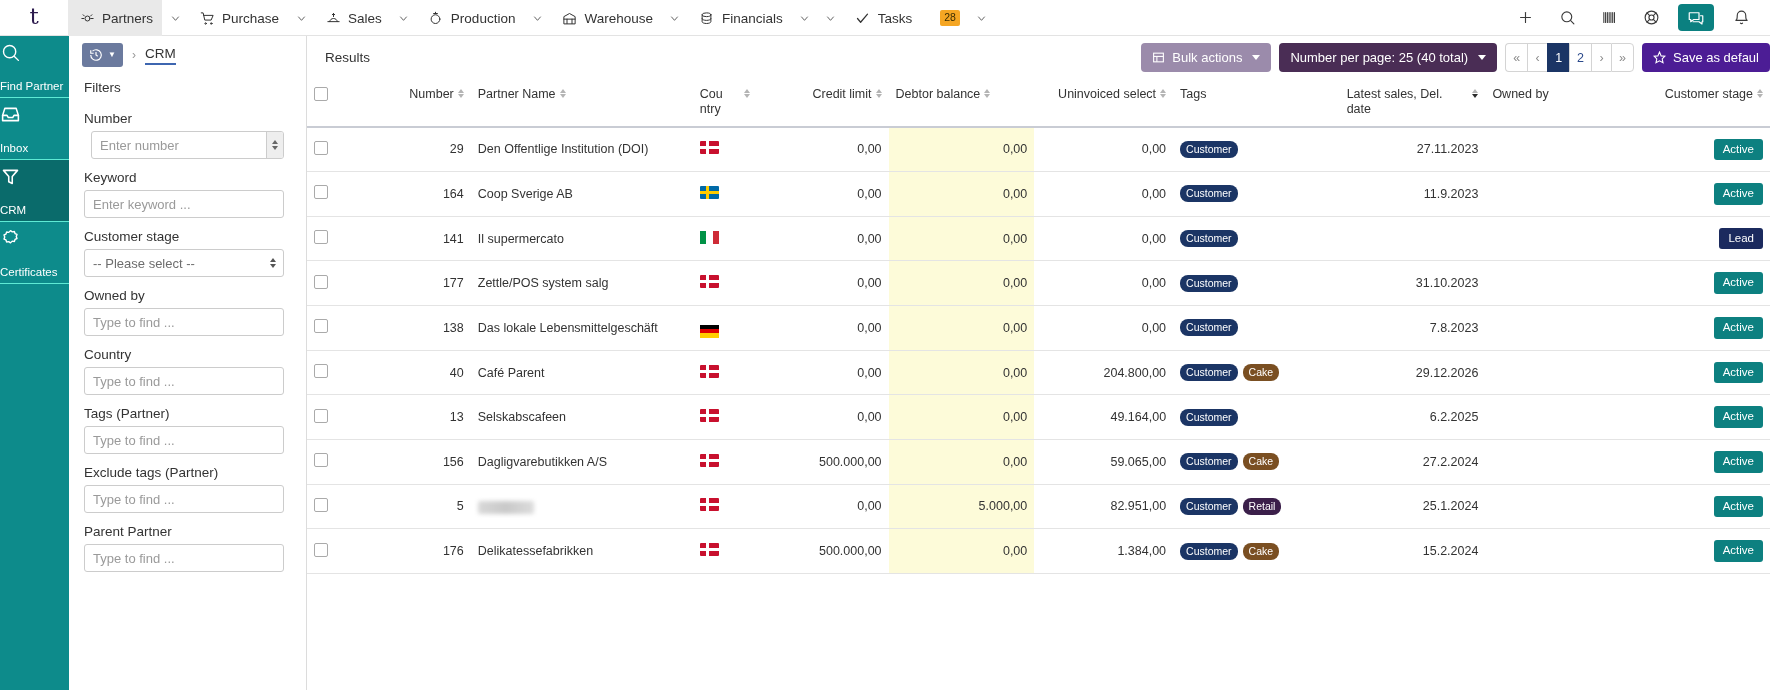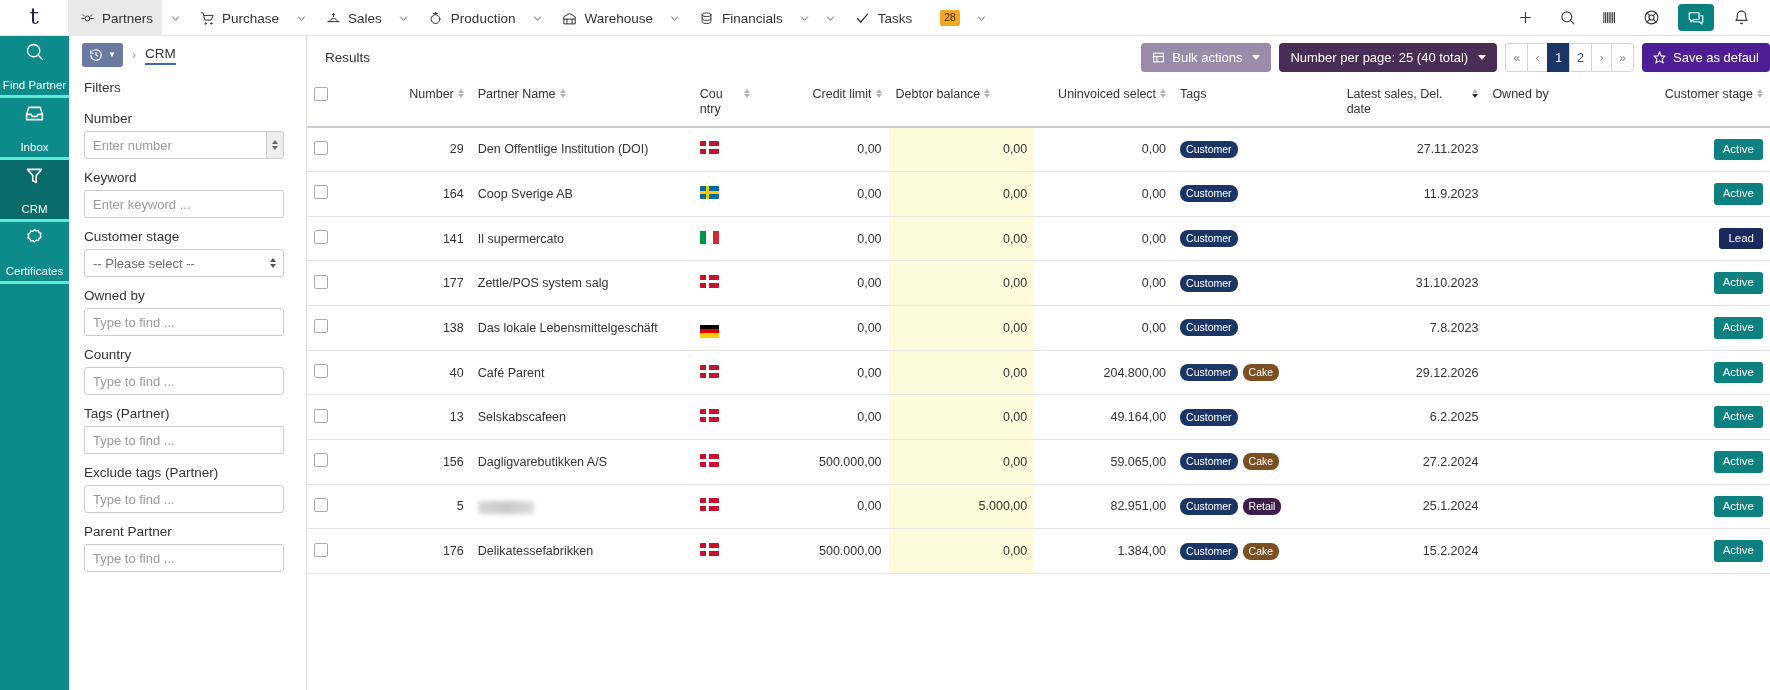--- a/index.html
+++ b/index.html
@@ -53,23 +53,23 @@
   .ticon.chat { background: #0b8080; color: #fff; width: 36px; margin: 4px 6px; border-radius: 4px; }
   .ticon.chat svg { width: 18px; height: 18px; }
 
   
   .body { flex: 1; display: flex; min-height: 0; }
 
   
   .rail { width: 69px; min-width: 69px; background: #0d8b8b; display: flex; flex-direction: column; }
   .railitem {
     height: 62px; display: flex; flex-direction: column;
-    align-items: center; justify-content: center; gap: 15px;
+    align-items: flex-start; justify-content: center; gap: 15px;
     color: #fff; font-size: 11.5px; cursor: pointer;
-    border-bottom: 3px solid #5eead4;
+    border-bottom: 1px solid #5eead4;
   }
   .railitem.active { background: #0a6b6b; }
   .railitem svg { width: 21px; height: 21px; }
 
   
   .filters {
     width: 238px; min-width: 238px; background: #fff;
     border-right: 1px solid #dcdcdc; padding: 0 0 0 0;
     overflow: hidden;
   }
@@ -92,21 +92,21 @@
   .filters-inner { padding: 6px 22px 0 15px; }
   .ftitle { font-size: 13.5px; color: #333; margin-bottom: 16px; }
   .fgroup { margin-bottom: 11px; }
   .flabel { font-size: 13.5px; color: #333; margin-bottom: 5px; display: block; }
   .finput {
     width: 100%; height: 28px; border: 1px solid #ccc; border-radius: 3px;
     padding: 0 8px; font-size: 13px; font-family: "Liberation Sans", sans-serif;
     color: #333; background: #fff;
   }
   .finput::placeholder { color: #9a9a9a; }
-  .inputwrap { position: relative; }
+  .inputwrap { position: relative; margin-left: 7px; }
   .spin {
     position: absolute; right: 1px; top: 1px; width: 17px; height: 26px;
     background: #eee; border-left: 1px solid #ccc; border-radius: 0 2px 2px 0;
     display: flex; flex-direction: column; align-items: center; justify-content: center;
     gap: 2px; cursor: pointer;
   }
   .spin i { display: block; width: 0; height: 0; border-left: 3.5px solid transparent; border-right: 3.5px solid transparent; }
   .spin i.up { border-bottom: 4px solid #666; }
   .spin i.dn { border-top: 4px solid #666; }
   .fselect {

